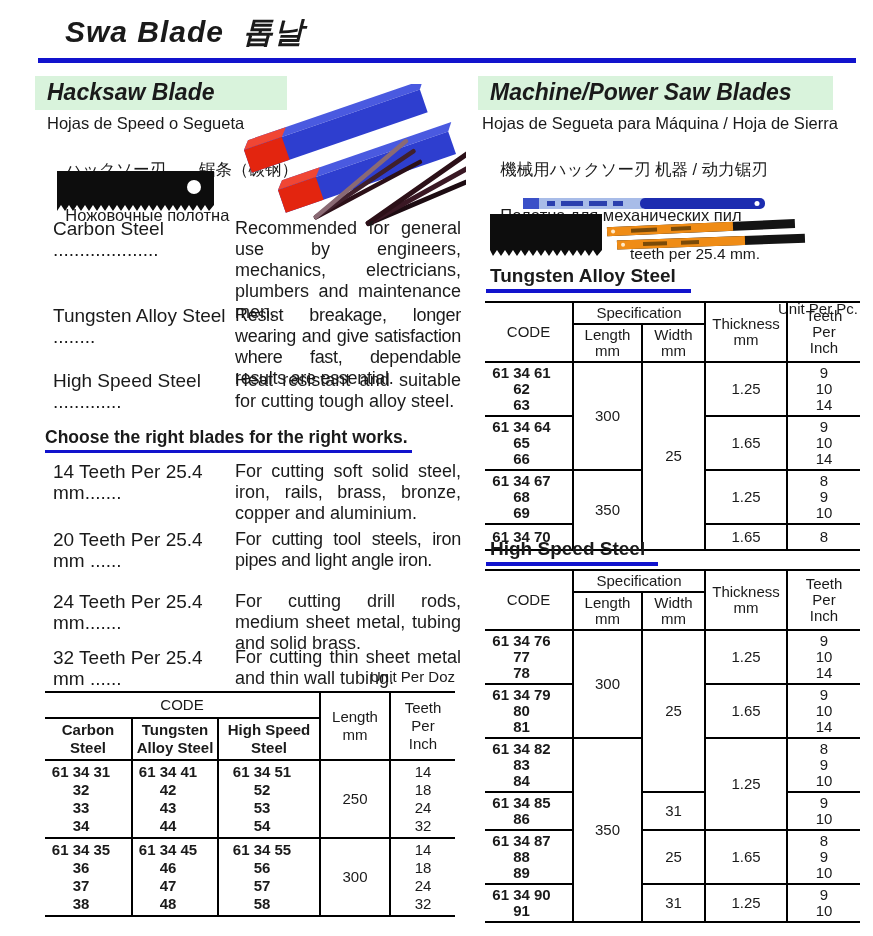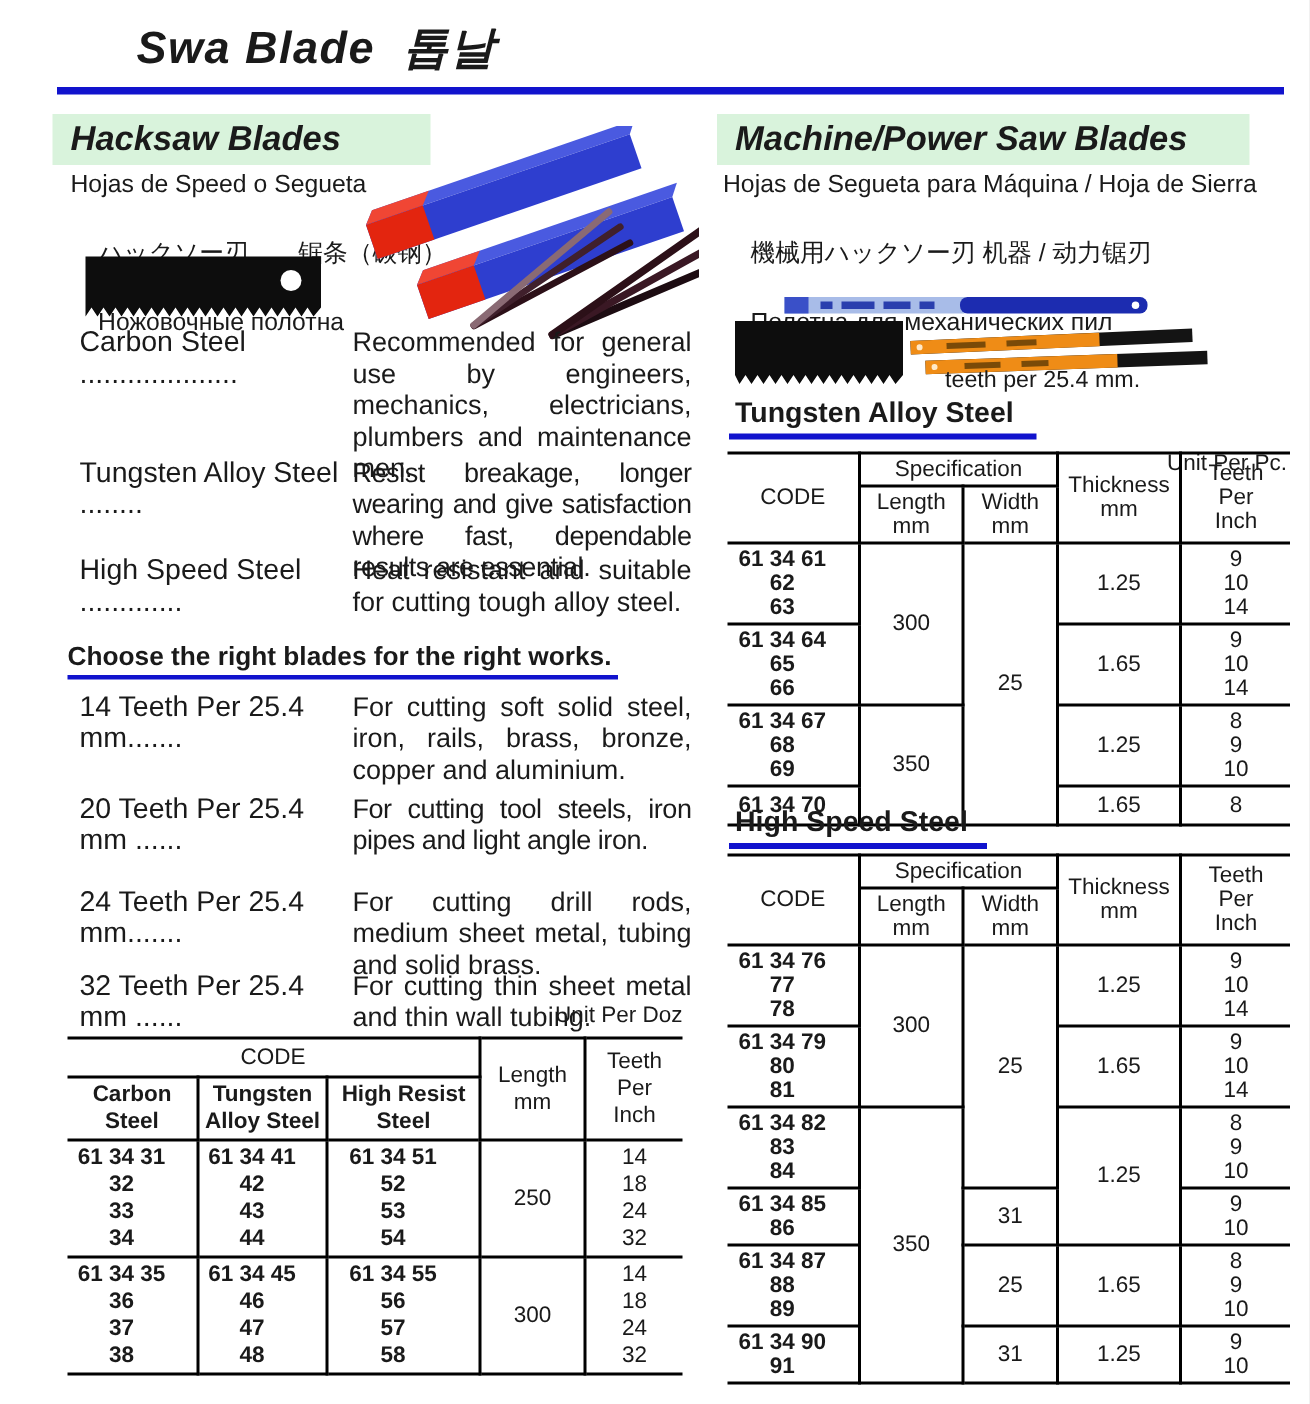--- a/index.html
+++ b/index.html
@@ -25,24 +25,24 @@
   td.code{text-align:left;font-weight:bold;padding-right:16px!important;}
   td.colhdr{font-weight:bold;}
   .bl0{border-left:none!important;}
   .br0{border-right:none!important;}
 </style>
 </head>
 <body>
 
 <div class="page">
 
-  <div class="abs page-title" style="left:65px;top:12px;margin-left:26px;">Swa Blade  톱날</div>
+  <div class="abs page-title" style="left:65px;top:12px;">Swa Blade  톱날</div>
   <div class="abs rule" style="left:38px;top:58px;width:818px;height:5px;"></div>
 
-  <div class="abs green-hdr" style="left:35px;top:76px;width:252px;height:34px;">Hacksaw Blades</div>
+  <div class="abs green-hdr" style="left:35px;top:76px;width:252px;height:34px;">Hacksaw Blade</div>
 
   <div class="abs sub" style="left:47px;top:112px;"><span>Hojas de Speed o Segueta</span><br>
     <span>ハックソー刃　　锯条（碳钢）</span><br>
     <span>Ножовочные полотна</span>
   </div>
 
   <svg class="abs" style="left:228px;top:84px;" width="238" height="150" viewBox="0 0 238 150">
     <g transform="translate(16,66) rotate(-19)">
       <polygon points="7,-8 192,-8 186,0 0,0" fill="#4a5ae0"></polygon>
       <polygon points="7,-8 47,-8 40,0 0,0" fill="#f04634"></polygon>
@@ -125,21 +125,21 @@
 mm</td>
       <td rowspan="2" class="br0">Teeth
 Per
 Inch</td>
     </tr>
     <tr style="height:40px;">
       <td class="colhdr bl0">Carbon
 Steel</td>
       <td class="colhdr">Tungsten
 Alloy Steel</td>
-      <td class="colhdr">High Resist
+      <td class="colhdr">High Speed
 Steel</td>
     </tr>
     <tr>
       <td class="code bl0">61 34 31
 32
 33
 34</td>
       <td class="code">61 34 41
 42
 43

